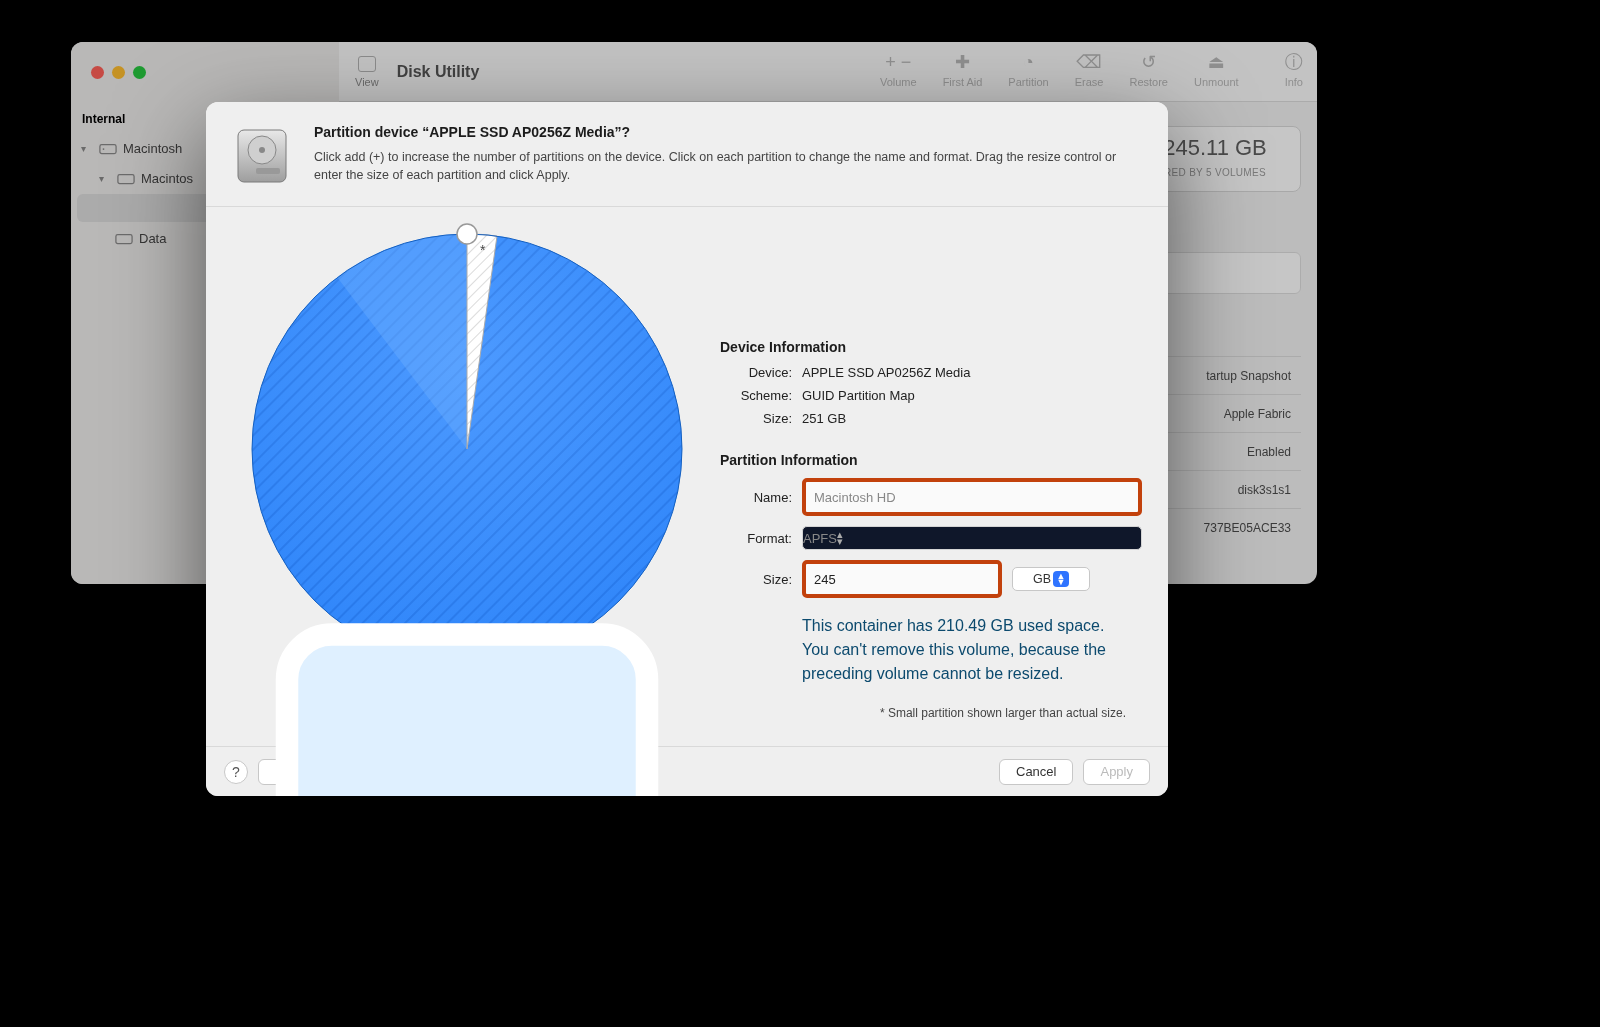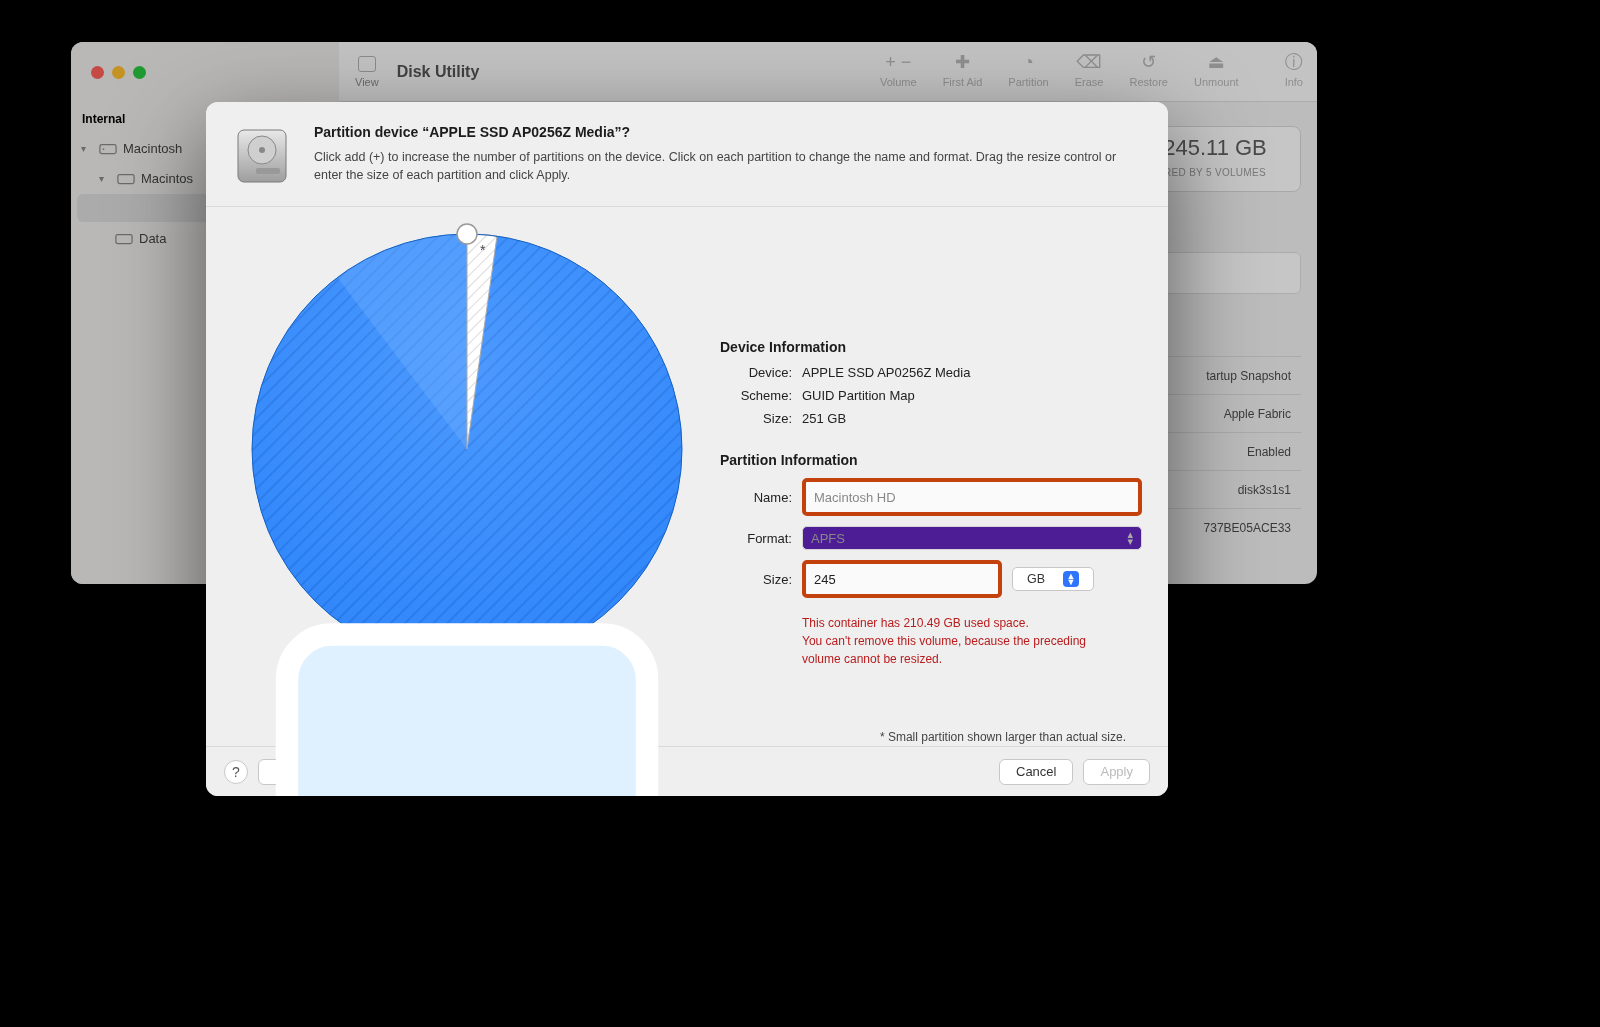--- a/index.html
+++ b/index.html
@@ -98,32 +98,32 @@
   .kv .k { width:72px; text-align:right; margin-right:10px; color:#222;}
   .kv .v { color:#222; }
   .sec2 { margin-top:26px; }
   .fld-row { display:flex; align-items:center; margin-bottom:10px; }
   .fld-row .lbl { width:72px; text-align:right; margin-right:10px; font-size:13px; color:#222;}
   input.txt {
     flex:1; height:38px; background:#fafafa; border:4px solid #c2410c; border-radius:5px;
     padding:0 8px; font-size:13px; color:#888;
   }
   .select {
-    flex:1; height:24px; background:#4c1d95; border:1px solid #d4d4d4; border-radius:5px;
-    padding:0 8px; font-size:13px; color:#888; display:flex; align-items:center; justify-content:space-between;
+    flex:1; height:24px; background:#0f172a; border:1px solid #d4d4d4; border-radius:5px;
+    padding:0 0; font-size:13px; color:#888; display:flex; align-items:center; 
   }
   .select .chv { color:#aaa; font-size:11px; line-height:7px; }
   .size-row input.txt { flex:0 0 68px; color:#222;}
   .unit {
     margin-left:10px; height:24px; background:#fff; border:1px solid #c7c7c7; border-radius:5px;
-    padding:0 14px; font-size:12.5px; display:flex; align-items:center; gap:18px;
+    padding:0 20px; font-size:12.5px; display:flex; align-items:center; gap:2px;
   }
   .unit .stepper { width:16px; height:16px; background:#2f74ff; border-radius:4px; color:#fff; font-size:9px; display:flex; flex-direction:column; align-items:center; justify-content:center; line-height:6px;}
-  .note { font-size:12px; color:#b91c1c; margin-left:82px; margin-top:16px; line-height:1.5; max-width:320px;}
-  .footnote { font-size:12px; color:#444; position:absolute; bottom:52px; right:42px;}
+  .note { font-size:16px; color:#0c4a6e; margin-left:82px; margin-top:16px; line-height:1.5; max-width:320px;}
+  .footnote { font-size:12px; color:#444; position:absolute; bottom:76px; right:42px;}
   .m-foot {
     height:50px; border-top:1px solid #d9d9d9; background:#efefef;
     display:flex; align-items:center; padding:0 18px; gap:10px;
   }
   .helpbtn { width:24px; height:24px; border-radius:50%; background:#fff; border:1px solid #c7c7c7; font-size:14px; color:#555; }
   .btn { height:26px; padding:0 16px; background:#fff; border:1px solid #c7c7c7; border-radius:6px; font-size:13px; color:#333; }
   .btn:disabled { color:#bbb; }
   .spacer { flex:1; }
 </style>
 </head>

